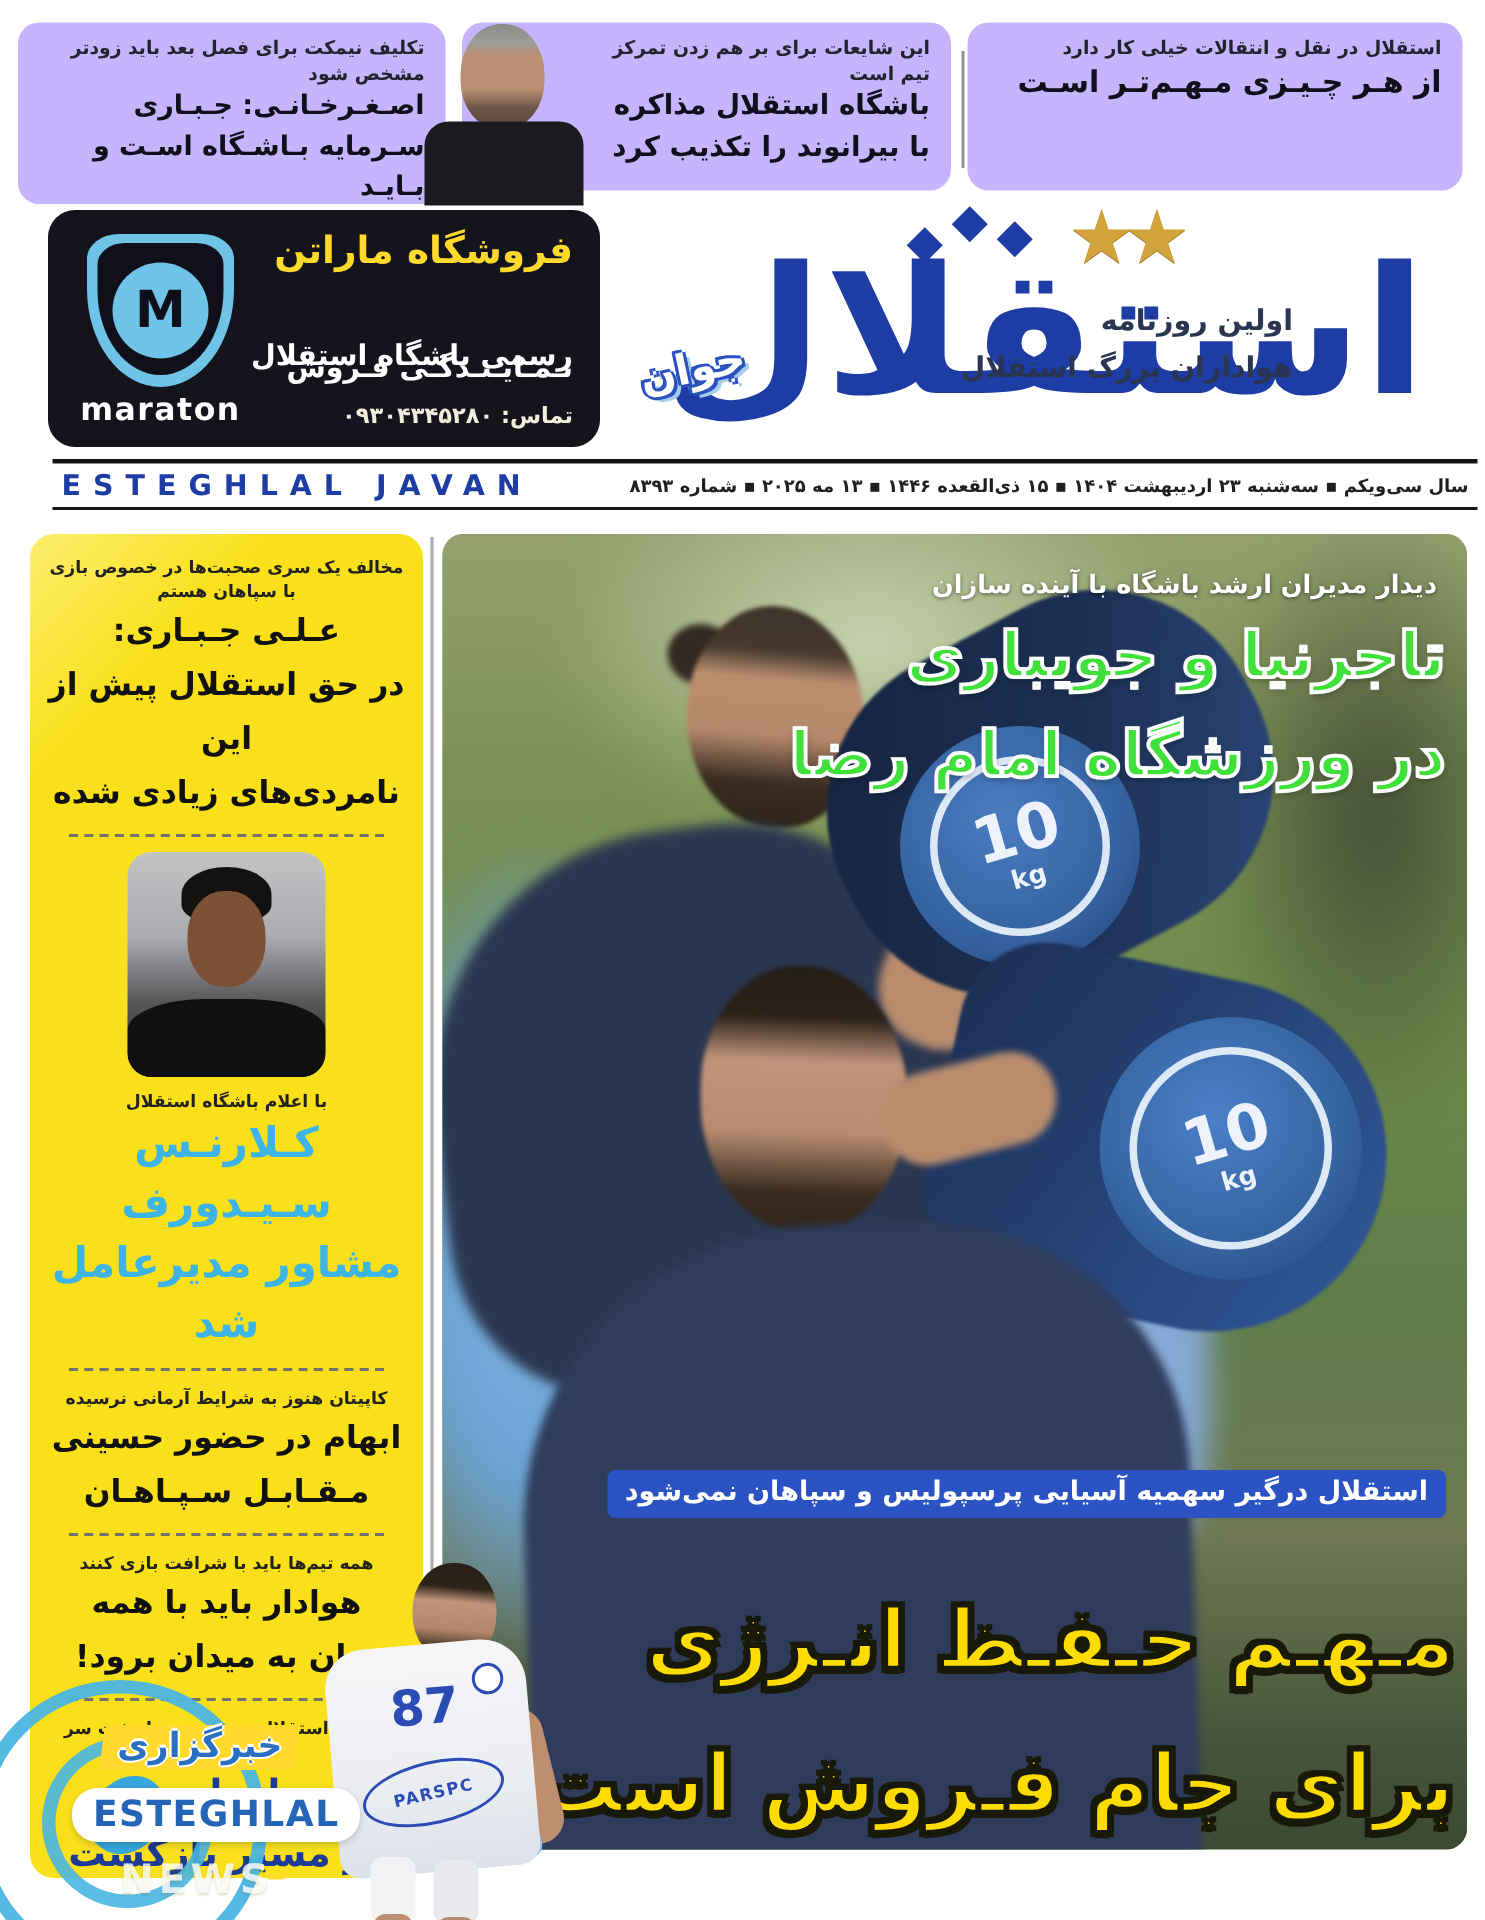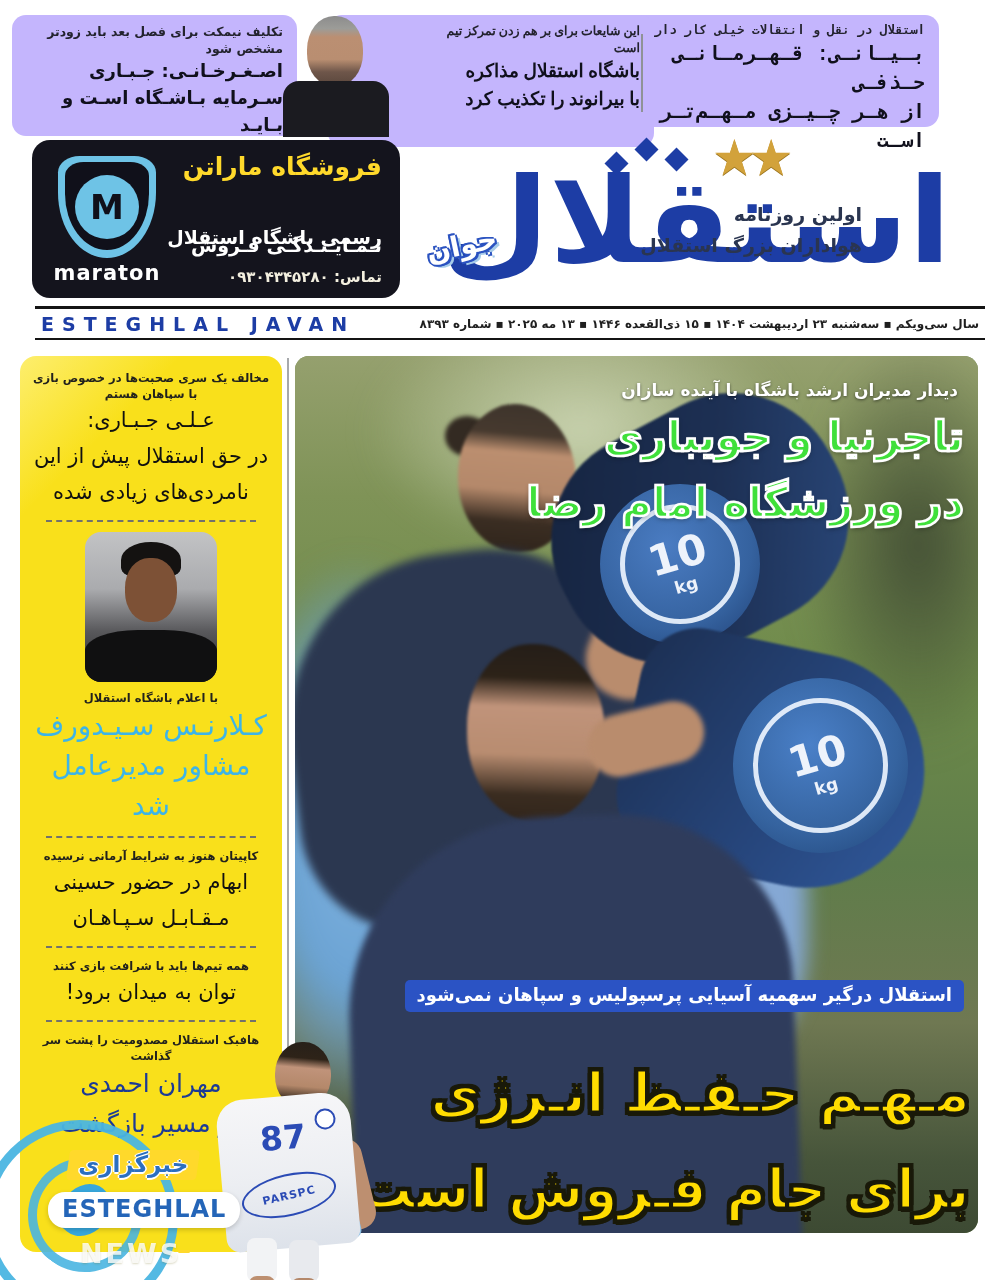--- a/index.html
+++ b/index.html
@@ -2,22 +2,22 @@
 <html lang="fa"><head>
 <meta charset="utf-8">
 <style>
   html,body{margin:0;padding:0;background:#e9e9e9;}
   .page{position:relative;width:990px;height:1280px;background:#ffffff;overflow:hidden;
         font-family:"DejaVu Sans",sans-serif;margin:0 auto;}
 
   
   .news-blk{position:absolute;top:15px;background:#c4b5fd;border-radius:14px;direction:rtl;
             padding:8px 14px 6px 10px;box-sizing:border-box;}
-  .blk-right{left:609px;width:330px;height:112px;font-family:Liberation Mono, monospace;}
-  .blk-mid{left:328px;width:326px;height:132px;padding-left:96px;font-family:Liberation Serif, serif;}
+  .blk-right{left:645px;width:330px;height:112px;}
+  .blk-mid{left:308px;width:326px;height:112px;padding-left:96px;}
   .blk-left{left:12px;width:285px;height:121px;}
   .nk{font-size:12.5px;font-weight:bold;color:#23232e;text-align:right;line-height:17px;}
   .nh{font-size:20px;font-weight:bold;color:#10101c;text-align:right;line-height:29px;letter-spacing:-0.5px;}
   .blk-mid .nh{font-size:18.5px;line-height:28px;}
   .blk-left .nh{font-size:18px;line-height:27px;}
   .vrule{position:absolute;top:34px;width:2px;height:78px;background:#8f9296;}
 
   
   .coach{position:absolute;left:283px;top:14px;width:106px;height:123px;z-index:3;}
   .coach-head{position:absolute;left:24px;top:2px;width:56px;height:70px;border-radius:48% 48% 46% 46%;
@@ -61,21 +61,21 @@
       border-bottom:2px solid #141414;display:flex;align-items:center;justify-content:space-between;
       box-sizing:border-box;padding:0 6px;}
   .date-latin{color:#1d3da5;font-weight:bold;font-size:19px;letter-spacing:8px;}
   .date-fa{direction:rtl;color:#1f1f1f;font-size:12px;font-weight:bold;}
 
   
   .sidebar{position:absolute;left:20px;top:356px;width:262px;height:896px;border-radius:16px;
       background:linear-gradient(135deg,#fdee6e 0%,#f9e01b 14%,#f9e01b 100%);direction:rtl;
       box-sizing:border-box;padding:14px 12px 0 12px;z-index:1;}
   .sk{font-size:11.5px;font-weight:bold;color:#22221d;text-align:center;line-height:16px;}
-  .sh{font-size:21px;font-weight:normal;color:#111110;text-align:center;line-height:36px;letter-spacing:-0.5px;}
+  .sh{font-size:21px;font-weight:bold;color:#111110;text-align:center;line-height:36px;letter-spacing:-0.5px;}
   .sh-blue{color:#3db4e8;font-size:28px;line-height:40px;}
   .sh-navy{color:#1c3a96;font-size:25px;line-height:40px;}
   .dash{border:none;border-top:2px dashed #72716b;margin:10px 14px 10px 14px;}
   .seedorf{position:relative;width:132px;height:150px;margin:2px auto 8px auto;border-radius:16px;
       overflow:hidden;background:linear-gradient(180deg,#c2c3c5 0%,#aaabae 38%,#59595c 66%,#242426 100%);}
   .sd-hair{position:absolute;left:36px;top:10px;width:60px;height:36px;border-radius:50% 50% 30% 30%;background:#141211;}
   .sd-face{position:absolute;left:40px;top:26px;width:52px;height:64px;border-radius:46%;background:#7d5136;}
   .sd-coat{position:absolute;left:0;bottom:0;width:132px;height:52px;border-radius:40% 40% 0 0;background:#101011;}
 
   .vdivider{position:absolute;left:287px;top:358px;width:2px;height:872px;background:#a7a9ac;}
@@ -178,21 +178,20 @@
   .wm-com{position:absolute;left:178px;top:138px;background:#ffd92b;color:#3a74c4;font-size:13px;
       font-weight:bold;padding:1px 6px 2px 6px;border-radius:4px;}
 </style>
 </head>
 <body>
 
 <div class="page">
 
   <div class="news-blk blk-right">
     <div class="nk">استقلال در نقل و انتقالات خیلی کار دارد</div>
-    <div class="nh">بـیـانـی: قـهـرمـانـی حـذفـی</div>
     <div class="nh">از هـر چـیـزی مـهـم‌تـر اسـت</div>
   </div>
   <div class="news-blk blk-mid">
     <div class="nk">این شایعات برای بر هم زدن تمرکز تیم است</div>
     <div class="nh">باشگاه استقلال مذاکره</div>
     <div class="nh">با بیرانوند را تکذیب کرد</div>
   </div>
   <div class="news-blk blk-left">
     <div class="nk">تکلیف نیمکت برای فصل بعد باید زودتر مشخص شود</div>
     <div class="nh">اصـغـرخـانـی: جـبـاری</div>
@@ -257,20 +256,21 @@
     </div>
     <hr class="dash">
     <div>
       <div class="sk">کاپیتان هنوز به شرایط آرمانی نرسیده</div>
       <div class="sh">ابهام در حضور حسینی</div>
       <div class="sh">مـقـابـل سـپـاهـان</div>
     </div>
     <hr class="dash">
     <div>
       <div class="sk">همه تیم‌ها باید با شرافت بازی کنند</div>
+      <div class="sh">هوادار باید با همه</div>
       <div class="sh">توان به میدان برود!</div>
     </div>
     <hr class="dash">
     <div>
       <div class="sk">هافبک استقلال مصدومیت را پشت سر گذاشت</div>
       <div class="sh sh-navy">مهران احمدی</div>
       <div class="sh sh-navy">در مسیر بازگشت</div>
     </div>
   </div>
   <div class="vdivider"></div>

